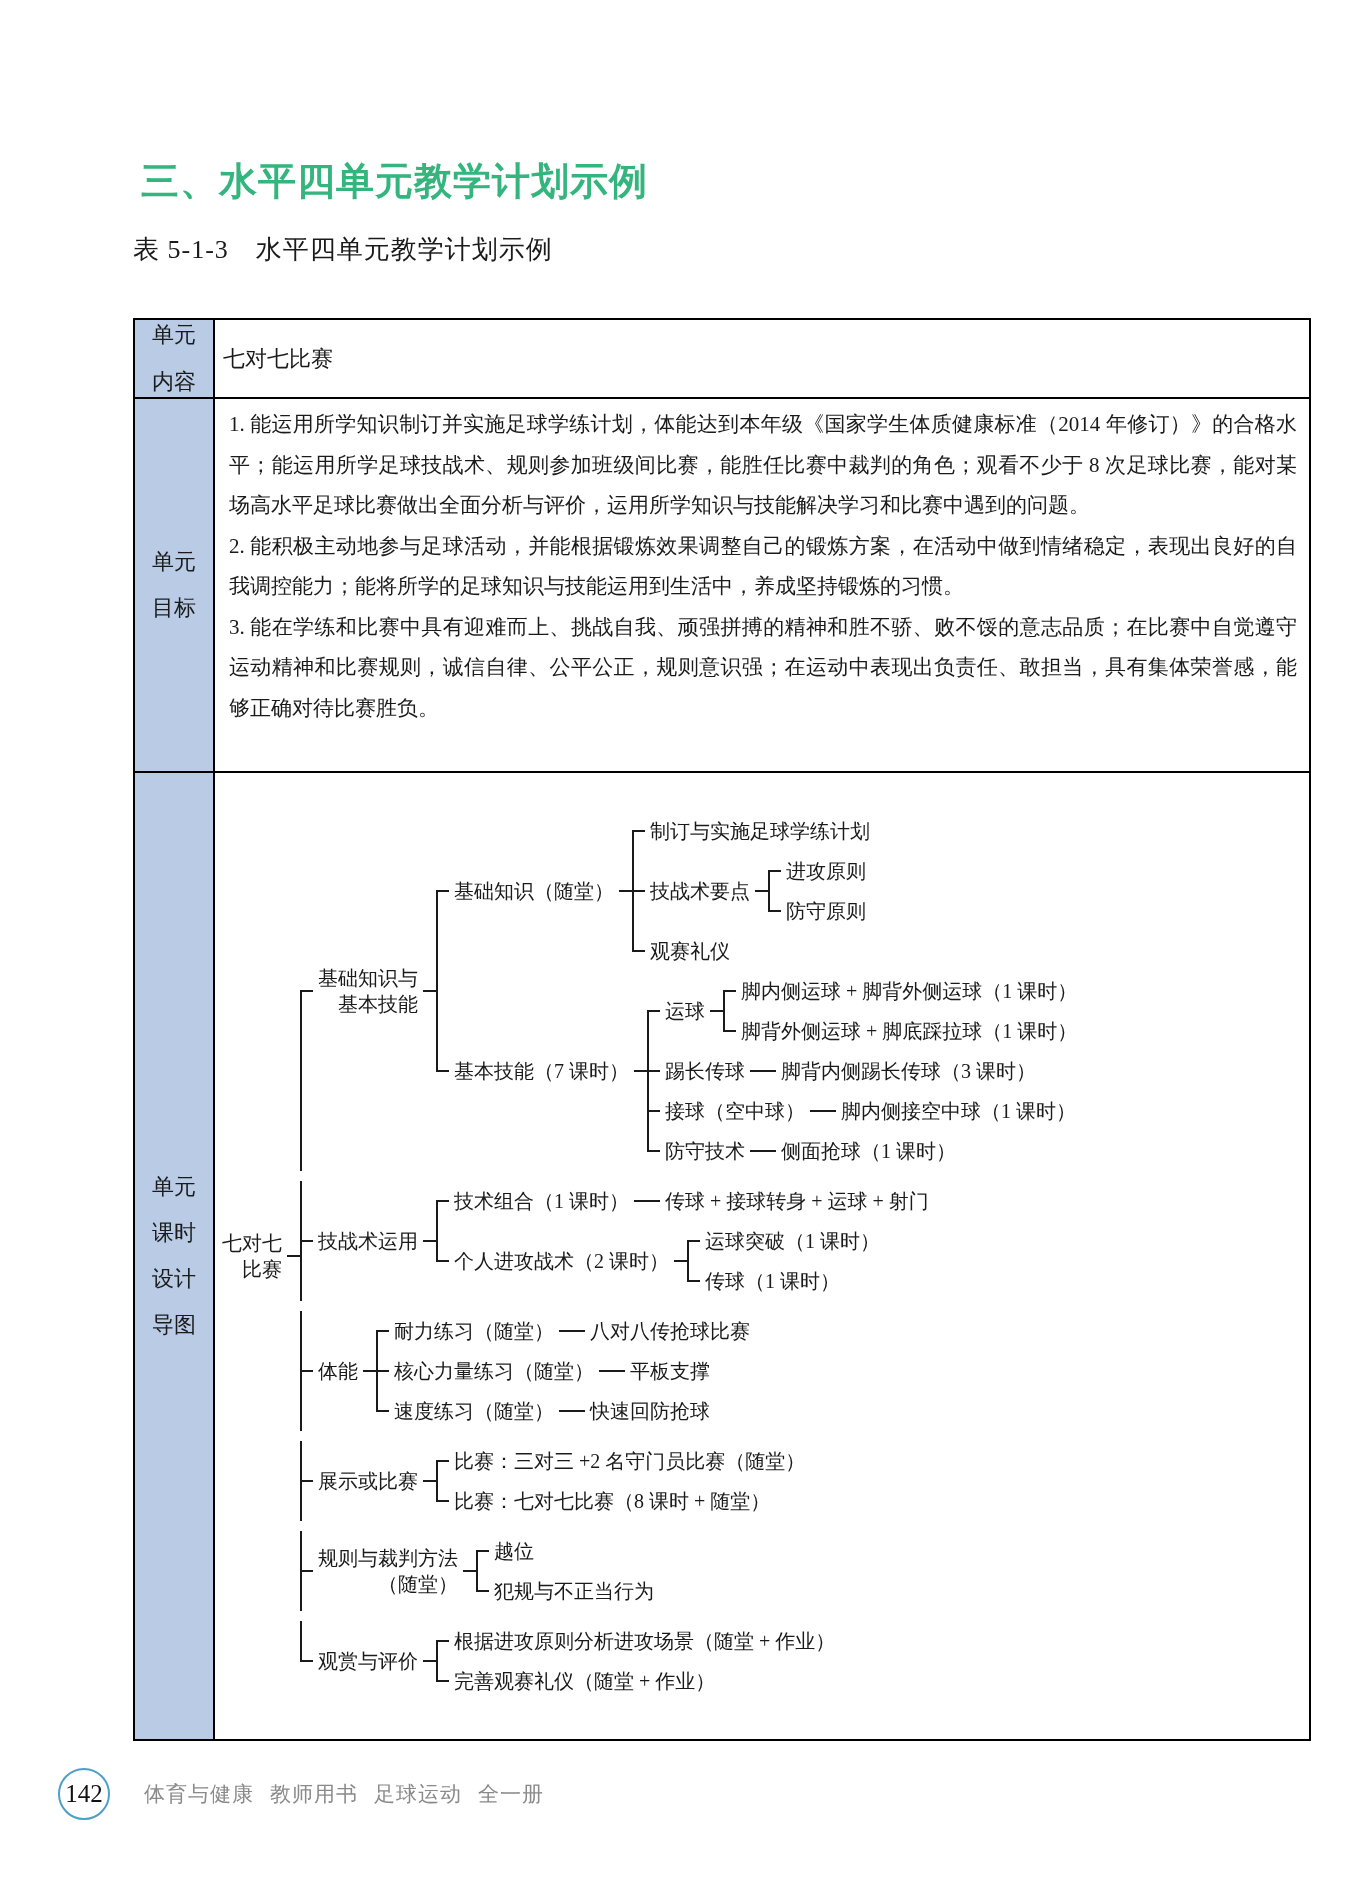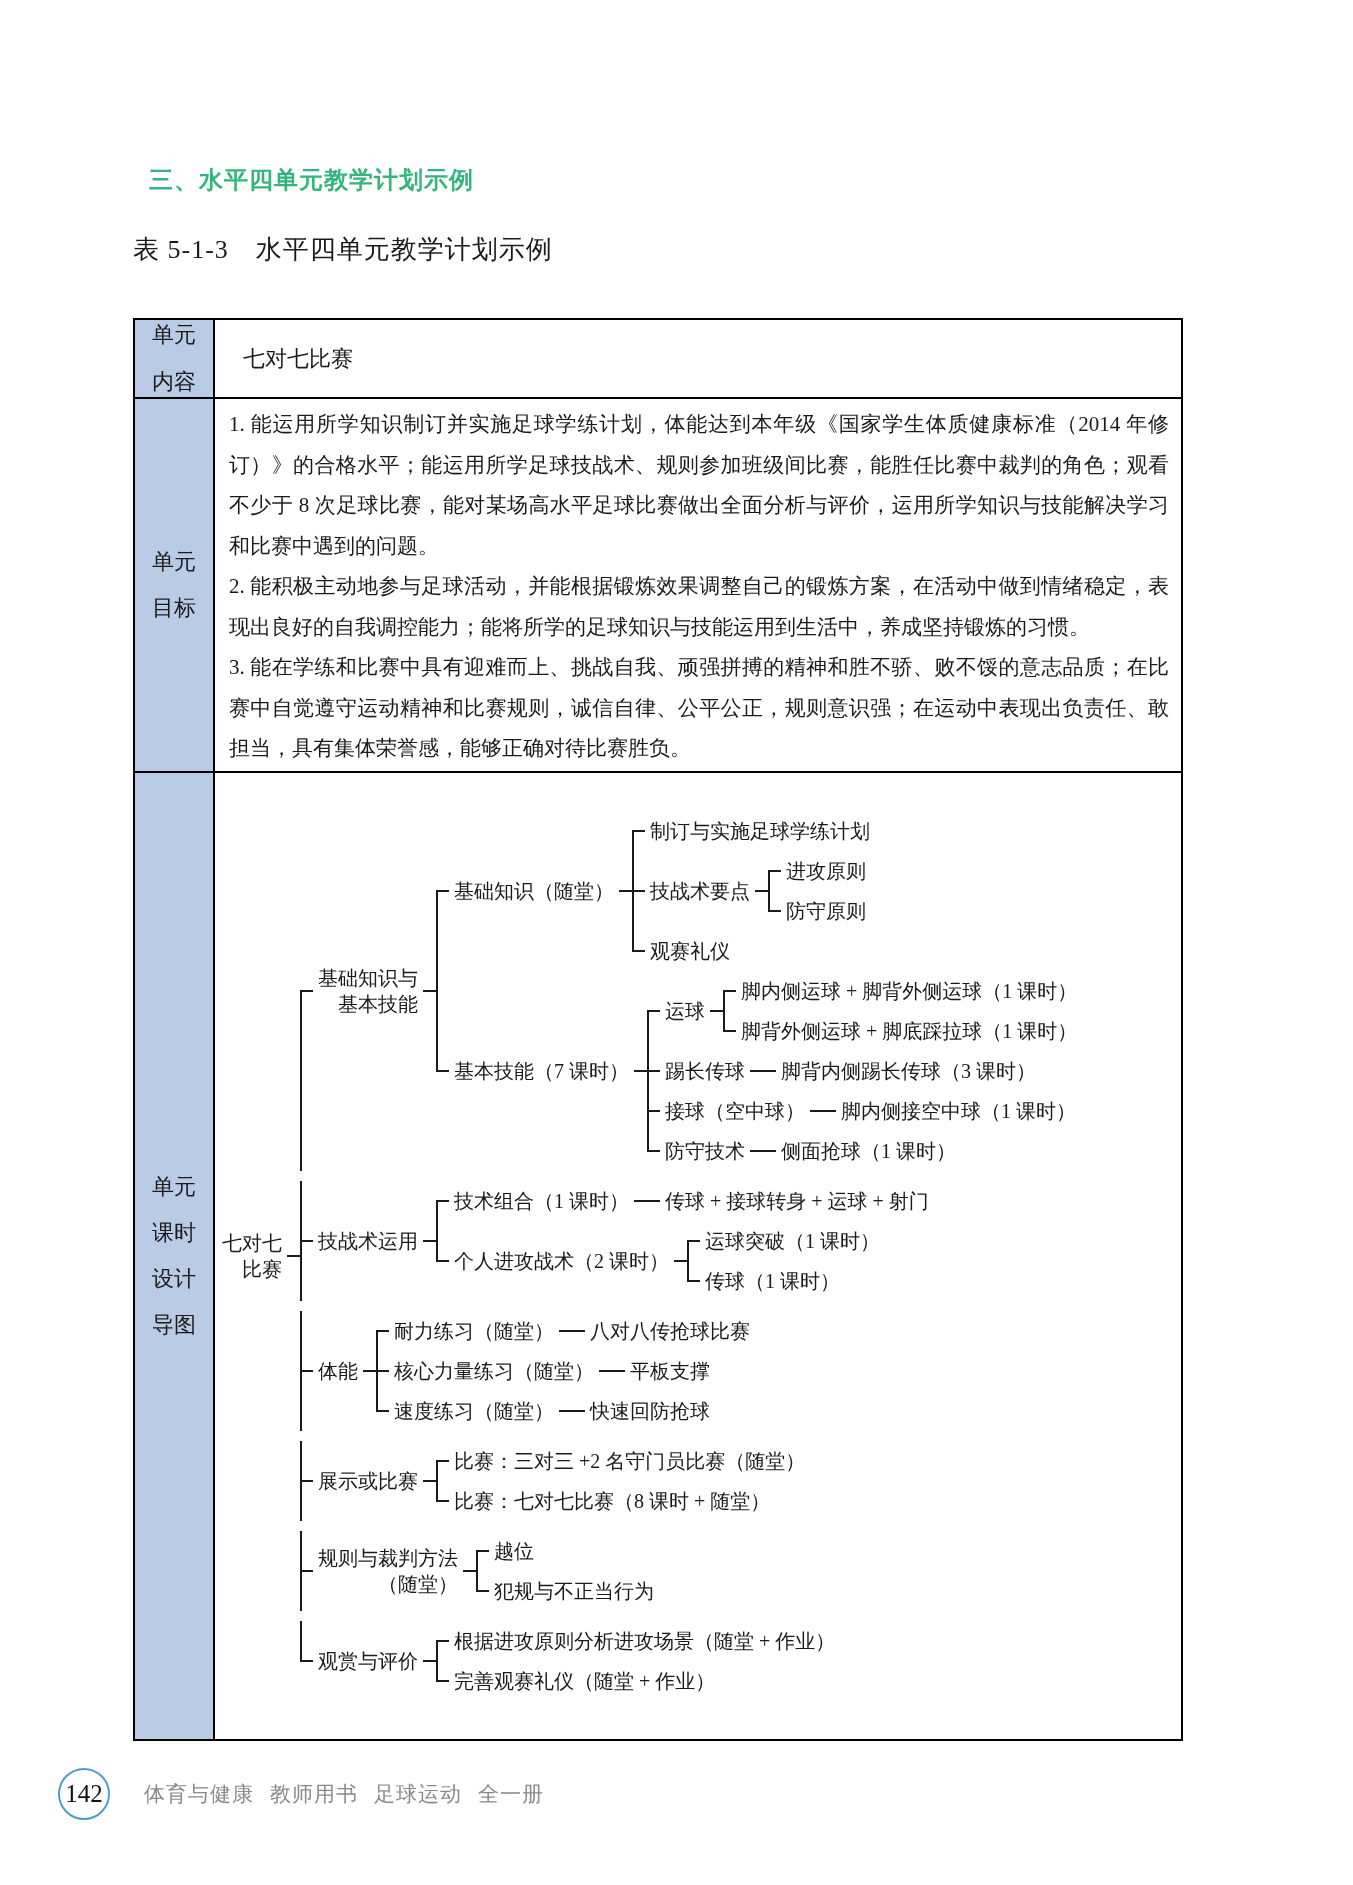--- a/index.html
+++ b/index.html
@@ -1,36 +1,36 @@
 <!DOCTYPE html>
 <html lang="zh" style="--green: #35b57e; --hdrblue: #b9cbe5; --circ: #4d9fc7; --gray: #8a8a8a;"><head>
 <meta charset="utf-8">
 <style>
   html,body{margin:0;padding:0;background:#ffffff;}
   .page{position:relative;width:1353px;height:1885px;background:#fff;overflow:hidden;
         font-family:"Liberation Serif","DejaVu Serif",serif;color:#1a1a1a;}
 
-  .sec-title{position:absolute;left:133px;top:148px;margin:16px;
+  .sec-title{position:absolute;left:133px;top:148px;margin:8px;
              font-family:"Liberation Sans","DejaVu Sans",sans-serif;
-             font-size:24px;font-weight:bold;letter-spacing:1px;color:var(--green,#35b57e);}
+             font-size:38px;font-weight:bold;letter-spacing:1px;color:var(--green,#35b57e);}
 
   .caption{position:absolute;left:133px;top:232px;width:1050px;text-align:left;
            font-size:26px;letter-spacing:1px;}
 
-  .tbl{position:absolute;left:133px;top:318px;width:1050px;box-sizing:border-box;
+  .tbl{position:absolute;left:133px;top:318px;width:1178px;box-sizing:border-box;
        border:2px solid #000;}
   .trow{display:flex;}
   .trow + .trow{border-top:2px solid #000;}
   .th{flex:0 0 80px;width:80px;box-sizing:border-box;border-right:2px solid #000;
       background:var(--hdrblue,#b9cbe5);display:flex;flex-direction:column;
       align-items:center;justify-content:center;font-size:22px;line-height:2.1;}
   .td{flex:1;box-sizing:border-box;min-width:0;}
 
   .row-content{height:77px;}
-  .td-content{display:flex;align-items:center;padding-left:28px;font-size:22px;}
+  .td-content{display:flex;align-items:center;padding-left:8px;font-size:22px;}
 
   .row-goals{height:372px;}
   .td-goals{padding:5px 12px 0 14px;font-size:21px;line-height:40.5px;text-align:justify;}
   .td-goals p{margin:0;}
 
   .row-tree{height:966px;}
   .td-tree{display:flex;align-items:center;padding-left:2px;overflow:hidden;
            font-size:20px;}
 
   

